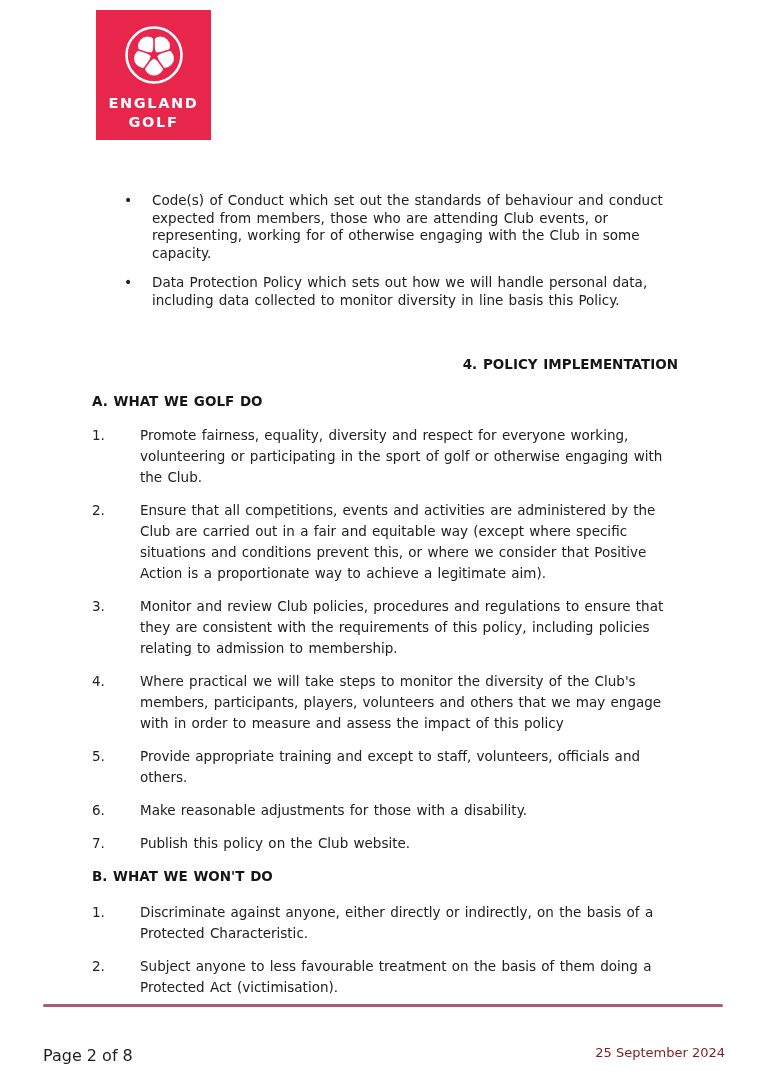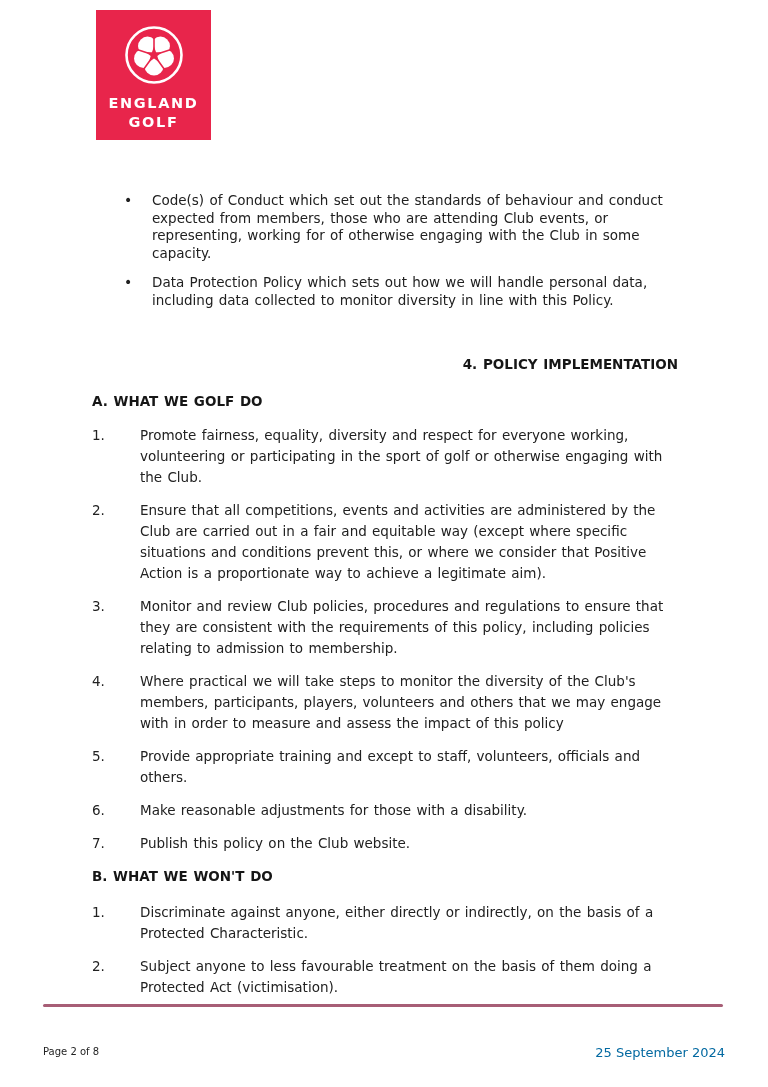--- a/index.html
+++ b/index.html
@@ -100,29 +100,29 @@
     top: 1004px;
     width: 680px;
     height: 2.5px;
     background: var(--rule, #a75e76);
     border-radius: 2px;
   }
   .footer-page {
     position: absolute;
     left: 43px;
     top: 1046px;
-    font-size: 10px;
+    font-size: 16px;
     color: #1f1f1f;
   }
   .footer-date {
     position: absolute;
     right: 43px;
     top: 1045px;
     font-size: 13px;
-    color: #0369a1;
+    color: #7f1d1d;
     text-align: right;
   }
 </style>
 </head>
 <body>
 
 <div class="page">
 
   <div class="logo">
     <svg width="64" height="64" viewBox="-32 -32 64 64" aria-hidden="true">
@@ -151,21 +151,21 @@
     <div class="logo-wordmark">
       <div>ENGLAND</div>
       <div>GOLF</div>
     </div>
   </div>
 
   <div class="content">
 
     <ul class="bullets">
       <li><span>Code(s) of Conduct which set out the standards of behaviour and conduct expected from members, those who are attending Club events, or representing, working for of otherwise engaging with the Club in some capacity.</span></li>
-      <li><span>Data Protection Policy which sets out how we will handle personal data, including data collected to monitor diversity in line with this Policy.</span></li>
+      <li><span>Data Protection Policy which sets out how we will handle personal data, including data collected to monitor diversity in line basis this Policy.</span></li>
     </ul>
 
     <div class="sec-heading h-sec4">4. POLICY IMPLEMENTATION</div>
 
     <div class="sec-heading h-secA">A. WHAT WE GOLF DO</div>
 
     <div class="num-item first">
       <span class="num">1.</span>
       <span class="txt">Promote fairness, equality, diversity and respect for everyone working, volunteering or participating in the sport of golf or otherwise engaging with the Club.</span>
     </div>

